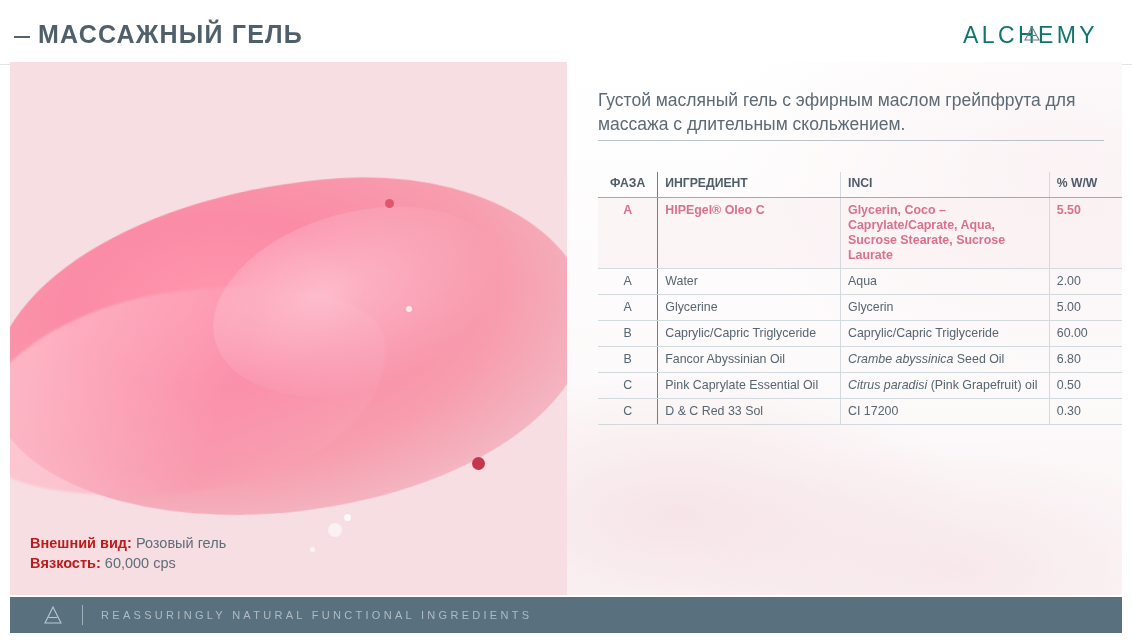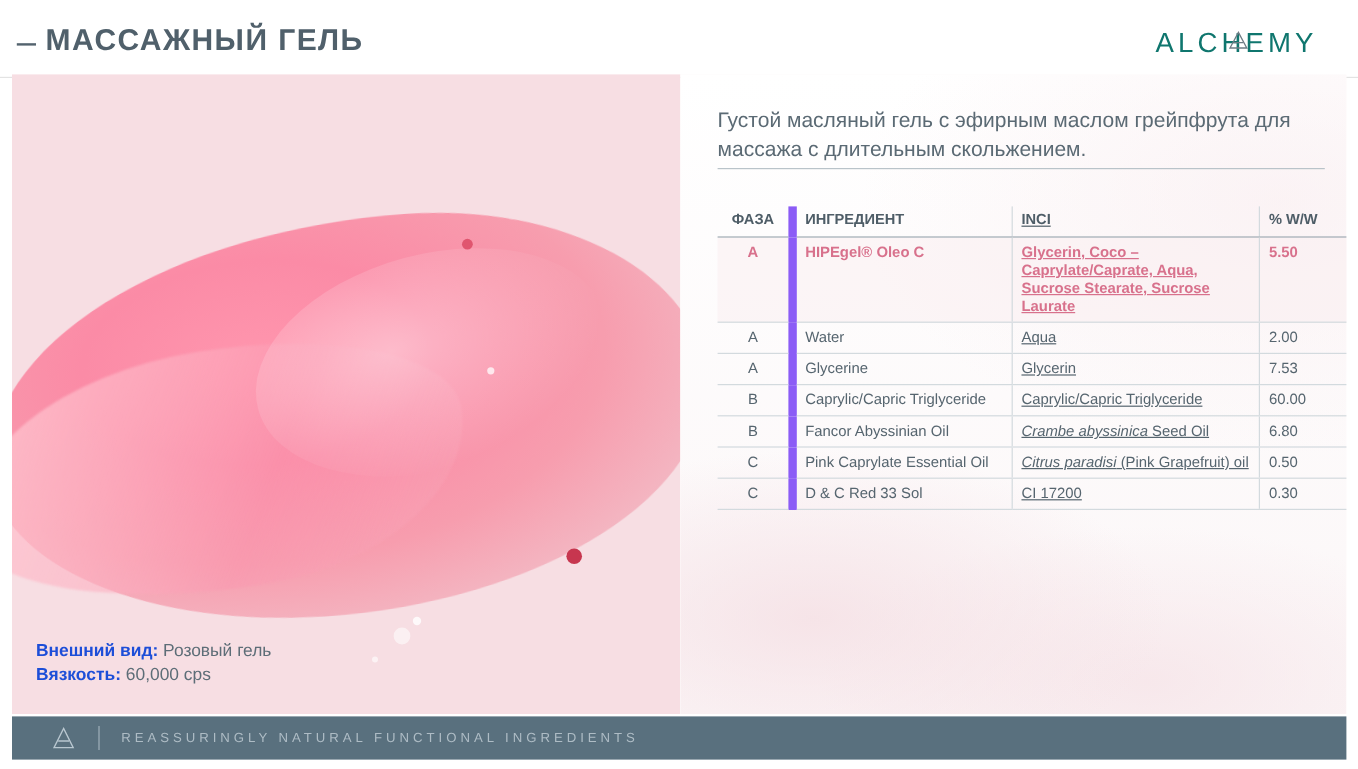--- a/index.html
+++ b/index.html
@@ -122,21 +122,21 @@
   .dot.d5 { left: 318px; top: 461px; width: 14px; height: 14px; background: rgba(255,255,255,0.55); }
   .dot.d6 { left: 300px; top: 485px; width: 5px; height: 5px; background: rgba(255,255,255,0.6); }
   .caption {
     position: absolute;
     left: 20px;
     bottom: 22px;
     font-size: 14.5px;
     color: #4f5f6a;
     line-height: 20px;
   }
-  .caption .lbl { font-weight: bold; color: #1d4ed8; }
+  .caption .lbl { font-weight: bold; color: #b91c1c; }
   .caption .val { color: #5d6d77; }
 
   
   .right-panel {
     position: absolute;
     left: 567px;
     top: 62px;
     width: 555px;
     height: 533px;
     background: #fdfbfb;
@@ -194,26 +194,25 @@
     border-bottom: 1px solid #d3dade;
     vertical-align: top;
     line-height: 15px;
   }
   table.formula th.col-phase, table.formula td.col-phase {
     width: 46px;
     text-align: center;
   }
   table.formula th.col-ing, table.formula td.col-ing {
     width: 174px;
-    border-left: 7px solid #8b5cf6;
+    border-left: 1px solid #8b5cf6;
   }
   table.formula th.col-inci, table.formula td.col-inci {
     width: 200px;
     border-left: 1px solid #d3dade;
-    text-decoration: underline;
   }
   table.formula th.col-pct, table.formula td.col-pct {
     width: 66px;
     border-left: 1px solid #d3dade;
   }
   table.formula tr.highlight td {
     color: #d8718c;
     font-weight: bold;
     background: rgba(250, 238, 241, 0.55);
     border-bottom: 1px solid #d3dade;
@@ -320,21 +319,21 @@
         <tr>
           <td class="col-phase">A</td>
           <td class="col-ing">Water</td>
           <td class="col-inci">Aqua</td>
           <td class="col-pct">2.00</td>
         </tr>
         <tr>
           <td class="col-phase">A</td>
           <td class="col-ing">Glycerine</td>
           <td class="col-inci">Glycerin</td>
-          <td class="col-pct">7.53</td>
+          <td class="col-pct">5.00</td>
         </tr>
         <tr>
           <td class="col-phase">B</td>
           <td class="col-ing">Caprylic/Capric Triglyceride</td>
           <td class="col-inci">Caprylic/Capric Triglyceride</td>
           <td class="col-pct">60.00</td>
         </tr>
         <tr>
           <td class="col-phase">B</td>
           <td class="col-ing">Fancor Abyssinian Oil</td>

